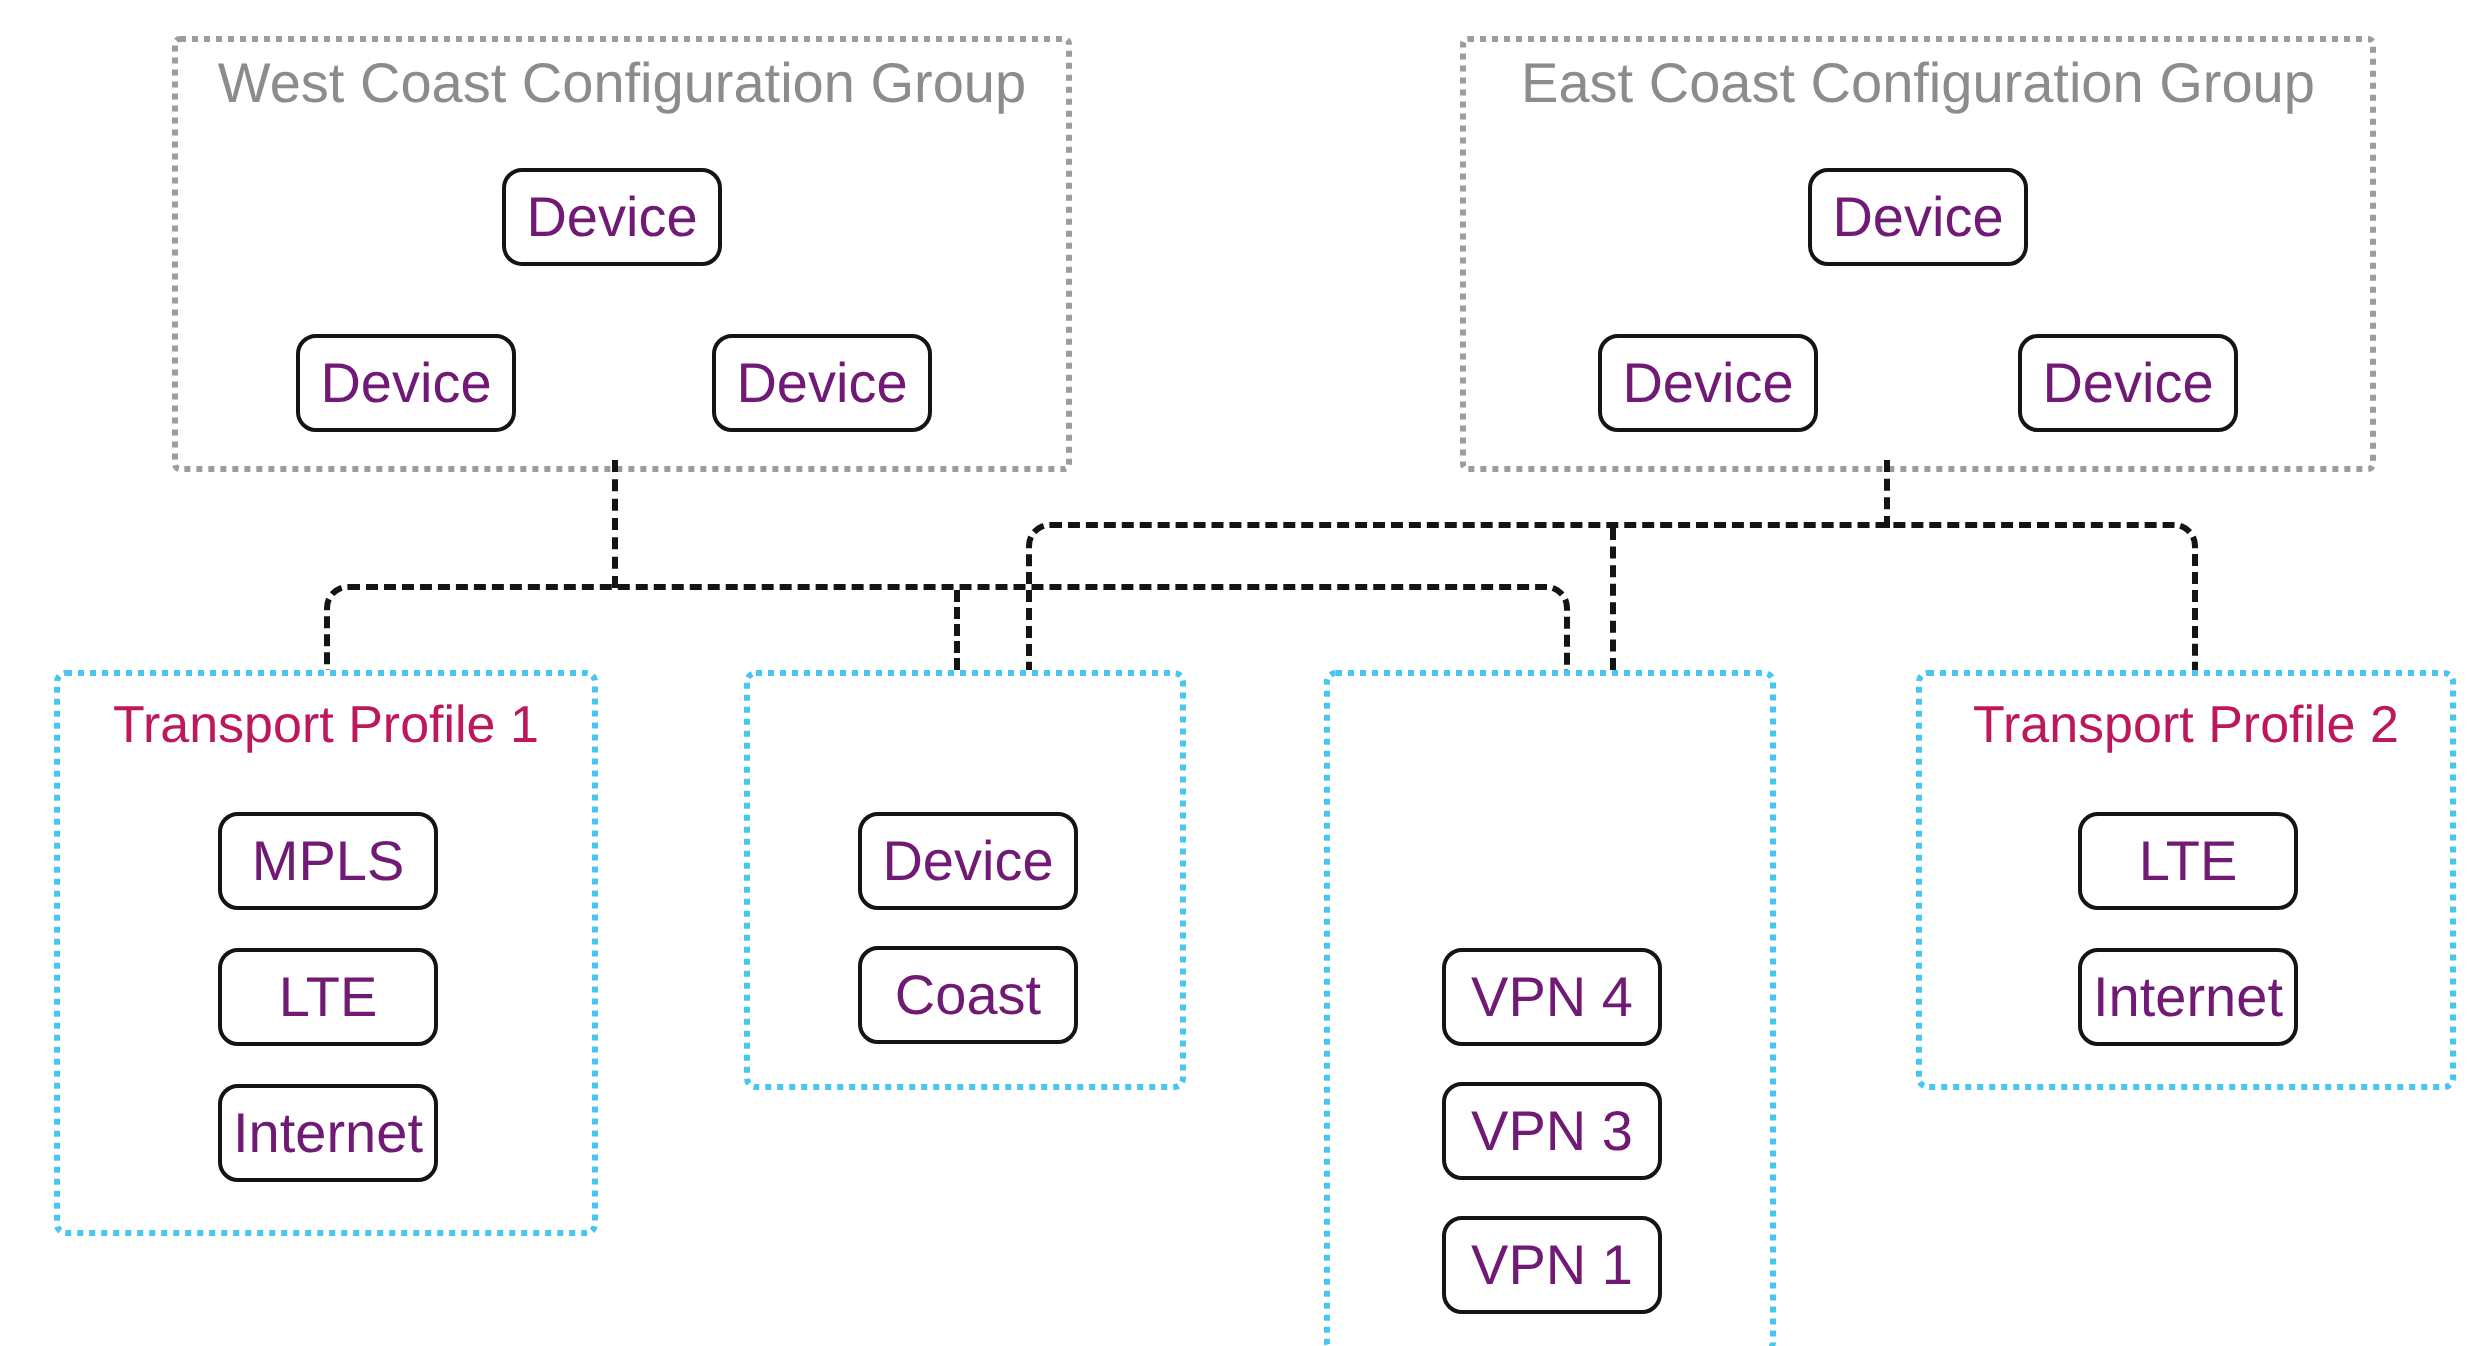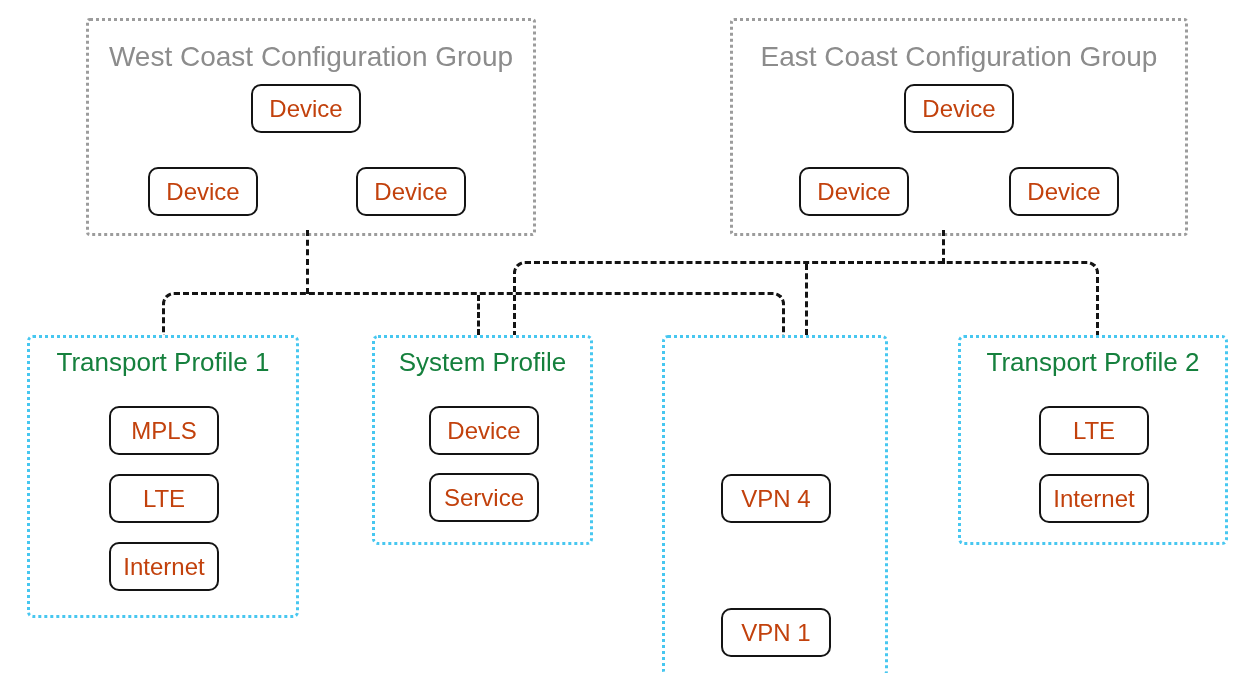--- a/index.html
+++ b/index.html
@@ -6,35 +6,35 @@
   .canvas{
     position:relative;width:1243px;height:673px;background:#ffffff;
     font-family:"Liberation Sans",sans-serif;overflow:hidden;
   }
   
   .group{
     position:absolute;border:3px dotted #9c9c9c;border-radius:4px;background:#ffffff;
   }
   .group-title{
     text-align:center;font-size:28px;line-height:1.1;color:#8c8c8c;
-    margin-top:21px;white-space:nowrap;
+    margin-top:6px;white-space:nowrap;
   }
   
   .node{
     position:absolute;width:106px;height:45px;background:#ffffff;
     border:2.5px solid #141414;border-radius:10px;
     display:flex;align-items:center;justify-content:center;
-    font-size:24px;color:#c2410c;white-space:nowrap;
+    font-size:28px;color:#701a75;white-space:nowrap;
   }
   
   .profile{
     position:absolute;border:3px dotted #47c7f0;border-radius:6px;background:#ffffff;
   }
   .profile-title{
-    text-align:center;font-size:26px;line-height:1.1;color:#15803d;
+    text-align:center;font-size:26px;line-height:1.1;color:#be185d;
     margin-top:10px;white-space:nowrap;
   }
   
   .conn-v{position:absolute;width:0;border-left:3px dashed #141414;}
   .conn-elbow{
     position:absolute;border:3px dashed #141414;border-bottom:none;
     border-radius:12px 12px 0 0;background:transparent;
   }
 </style>
 </head>
@@ -87,32 +87,34 @@
     </div>
     <div class="node" style="left:79px;top:136px">
       <span>LTE</span>
     </div>
     <div class="node" style="left:79px;top:204px">
       <span>Internet</span>
     </div>
   </div>
 
   <div class="profile" style="left:372px;top:335px;width:215px;height:204px">
-    <div class="profile-title">System Profile</div>
     <div class="node" style="left:54px;top:68px">
       <span>Device</span>
     </div>
     <div class="node" style="left:54px;top:135px">
-      <span>Service</span>
+      <span>Coast</span>
     </div>
   </div>
 
   <div class="profile" style="left:662px;top:335px;width:220px;height:336px">
     <div class="node" style="left:56px;top:136px">
       <span>VPN 4</span>
+    </div>
+    <div class="node" style="left:56px;top:203px">
+      <span>VPN 3</span>
     </div>
     <div class="node" style="left:56px;top:270px">
       <span>VPN 1</span>
     </div>
   </div>
 
   <div class="profile" style="left:958px;top:335px;width:264px;height:204px">
     <div class="profile-title">Transport Profile 2</div>
     <div class="node" style="left:78px;top:68px">
       <span>LTE</span>

